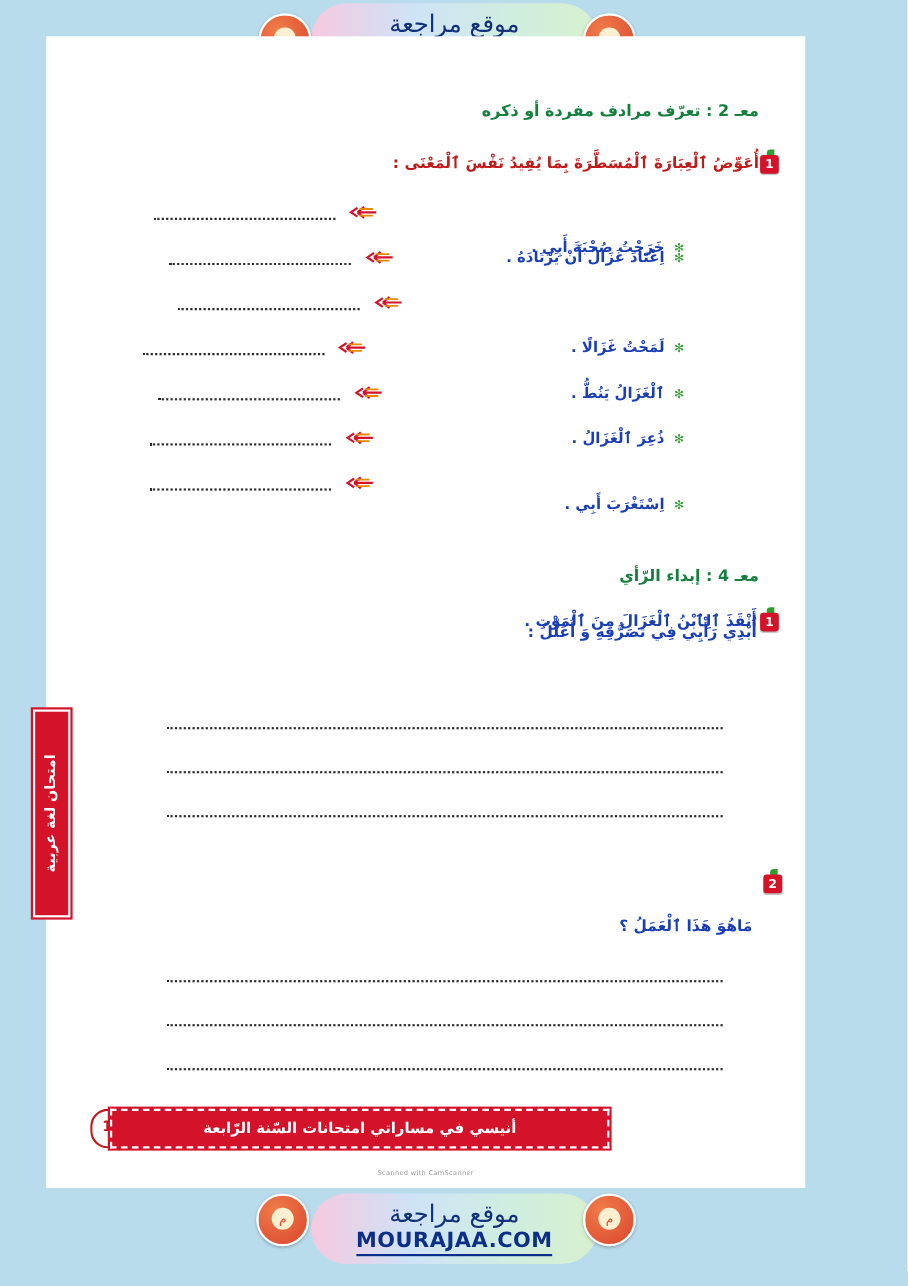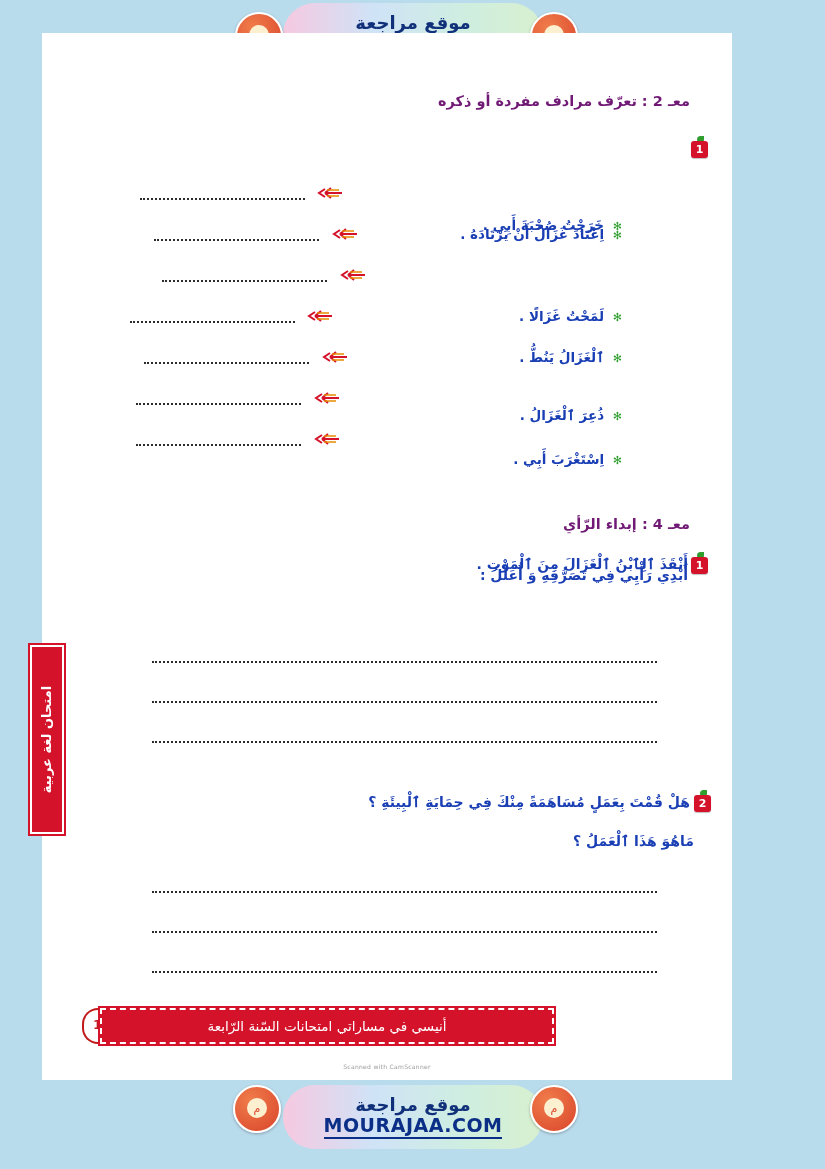--- a/index.html
+++ b/index.html
@@ -19,21 +19,21 @@
   
   .wm{
     position:absolute;display:flex;align-items:center;justify-content:center;
     width:260px;height:64px;border-radius:32px;
     background:linear-gradient(90deg,#f6c9e0 0%,#cfe3f7 35%,#cfeee0 70%,#d8f0cf 100%);
     text-align:center;
   }
   .wm-top{left:283px;top:3px;}
   .wm-bot{left:283px;top:1085px;}
   .wm-text{line-height:1.15;}
-  .wm-line1{font-size:18px;color:#11307a;font-weight:bold;}
+  .wm-line1{font-size:22px;color:#11307a;font-weight:normal;}
   .wm-line2{font-size:19px;color:#0b2e86;font-weight:bold;letter-spacing:.5px;
             border-bottom:2px solid #0b2e86;display:inline-block;}
   .wm-badge{
     position:absolute;width:44px;height:44px;border-radius:50%;
     background:radial-gradient(circle at 35% 30%,#f07c4a,#d9452b);
     border:2px solid #fff;display:flex;flex-direction:column;
     align-items:center;justify-content:center;color:#fff;font-size:5px;
     box-shadow:0 1px 3px rgba(0,0,0,.3);
   }
   .wm-badge .bcircle{
@@ -42,21 +42,21 @@
   }
   .bt1{left:235px;top:12px;}
   .bt2{left:530px;top:12px;}
   .bb1{left:233px;top:1085px;}
   .bb2{left:530px;top:1085px;}
 
   
   .content{position:absolute;left:0;top:0;width:690px;height:1047px;}
 
   .sec-title{
-    position:absolute;right:42px;color:#701a75;font-weight:bold;font-size:14.5px;
+    position:absolute;right:42px;color:#15803d;font-weight:bold;font-size:14.5px;
     direction:rtl;white-space:nowrap;
   }
   .sec2{top:60px;}
   .sec3{top:483px;}
 
   .num-badge{
     position:absolute;width:17px;height:17px;background:#d4122a;color:#fff;
     border-radius:3px;font-size:11px;font-weight:bold;
     display:flex;align-items:center;justify-content:center;
     box-shadow:0 1px 1px rgba(0,0,0,.25);
@@ -96,21 +96,21 @@
   .sidetab span{
     transform:rotate(-90deg);white-space:nowrap;color:#fff;font-size:13px;font-weight:bold;
   }
 
   
   .footer-banner{
     position:absolute;left:58px;top:975px;width:450px;height:32px;background:#d4122a;
     border:2px dashed #fff;box-shadow:0 0 0 2px #d4122a;
     display:flex;align-items:center;justify-content:center;
   }
-  .footer-banner span{color:#fff;font-size:13.5px;font-weight:normal;direction:rtl;}
+  .footer-banner span{color:#fff;font-size:13.5px;font-weight:bold;direction:rtl;}
   .page-num{
     position:absolute;left:40px;top:975px;width:40px;height:32px;
     display:flex;align-items:center;justify-content:center;
     color:#c01a1a;font-size:13px;font-weight:bold;
   }
   .page-num .curve{
     position:absolute;left:0;top:0;width:40px;height:32px;
     border-left:2px solid #c01a1a;border-top:2px solid #c01a1a;border-bottom:2px solid #c01a1a;
     border-radius:16px 0 0 16px;
   }
@@ -135,38 +135,39 @@
   <div class="bcircle">م</div>
 </div>
 
 <div class="sheet">
   <div class="content">
 
     <div class="sec-title sec2">معـ 2 : تعرّف مرادف مفردة أو ذكره</div>
 
     <div class="leaf" style="right:28px;top:103px;"></div>
     <div class="num-badge" style="right:24px;top:108px;">1</div>
+    <div class="q-line" style="top:107px;">أُعَوِّضُ ٱلْعِبَارَةَ ٱلْمُسَطَّرَةَ بِمَا يُفِيدُ نَفْسَ ٱلْمَعْنَى :</div>
 
     <div class="item" style="right:110px;top:152px;margin-top:32px;">
       <span class="star">✻</span>
       <span>خَرَجْتُ صُحْبَةَ أَبِي .</span>
     </div>
     <div class="item" style="right:110px;top:193px;">
       <span class="star">✻</span>
       <span>اِعْتَادَ غَزَالٌ أَنْ يَرْتَادَهُ .</span>
     </div>
     <div class="item" style="right:110px;top:275px;">
       <span class="star">✻</span>
       <span>لَمَحْتُ غَزَالًا .</span>
     </div>
     <div class="item" style="right:110px;top:316px;">
       <span class="star">✻</span>
       <span>ٱلْغَزَالُ يَنُطُّ .</span>
     </div>
-    <div class="item" style="right:110px;top:357px;margin-top:17px;">
+    <div class="item" style="right:110px;top:357px;">
       <span class="star">✻</span>
       <span>ذُعِرَ ٱلْغَزَالُ .</span>
     </div>
     <div class="item" style="right:110px;top:418px;">
       <span class="star">✻</span>
       <span>اِسْتَغْرَبَ أَبِي .</span>
     </div>
 
     <svg class="arrow" style="left:275px;top:153px;" viewBox="0 0 26 14">
         <path d="M25 7 L8 7 M8 7 L14 2 M8 7 L14 12 M8 3 L2 7 L8 11" stroke="#d4122a" stroke-width="2" fill="none"></path>
@@ -211,22 +212,21 @@
     <div class="num-badge" style="right:24px;top:524px;">1</div>
     <div class="q-line q-blue" style="top:523px;right:44px;">أَنْقَذَ ٱلِٱبْنُ ٱلْغَزَالَ مِنَ ٱلْمَوْتِ .</div>
     <div class="q-line q-blue" style="top:534px;right:44px;">أُبْدِي رَأْيِي فِي تَصَرُّفِهِ وَ أُعَلِّلُ :</div>
 
     <div class="wline" style="left:110px;top:628px;width:505px;"></div>
     <div class="wline" style="left:110px;top:668px;width:505px;"></div>
     <div class="wline" style="left:110px;top:708px;width:505px;"></div>
 
     <div class="leaf" style="right:25px;top:757px;"></div>
     <div class="num-badge" style="right:21px;top:762px;">2</div>
-    <div class="q-line q-blue" style="top:761px;right:42px;">هَلْ قُمْتَ بِعَمَلٍ مُسَاهَمَةً مِنْكَ فِي حِمَايَةِ ٱلْبِيئَةِ ؟</div>
-    <div class="q-line q-blue" style="top:800px;right:38px;">مَاهُوَ هَذَا ٱلْعَمَلُ ؟</div>
+    <div class="q-line q-blue" style="top:800px;right:48px;">مَاهُوَ هَذَا ٱلْعَمَلُ ؟</div>
 
     <div class="wline" style="left:110px;top:858px;width:505px;"></div>
     <div class="wline" style="left:110px;top:898px;width:505px;"></div>
     <div class="wline" style="left:110px;top:938px;width:505px;"></div>
 
     <div class="sidetab">
       <span>امتحان لغة عربية</span>
     </div>
 
     <div class="page-num">

